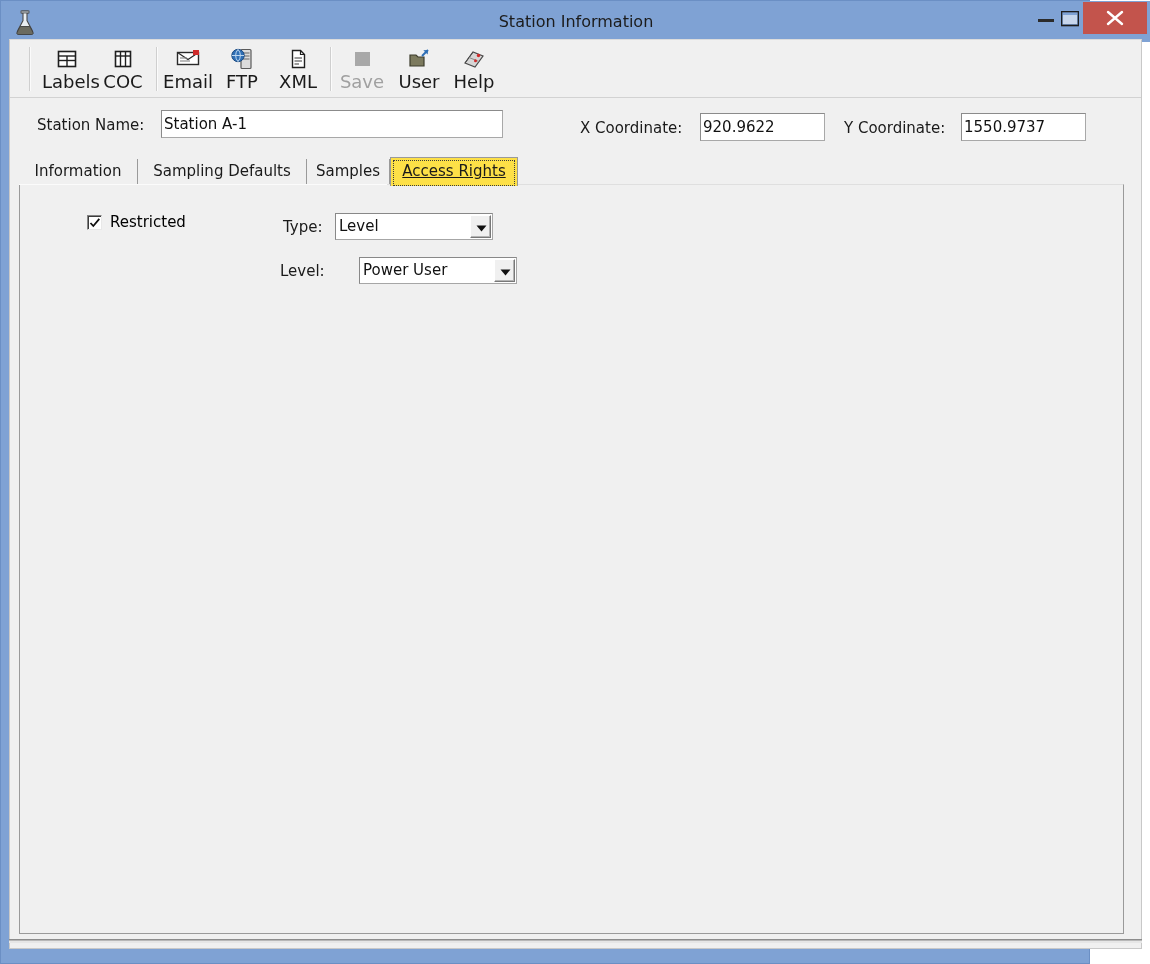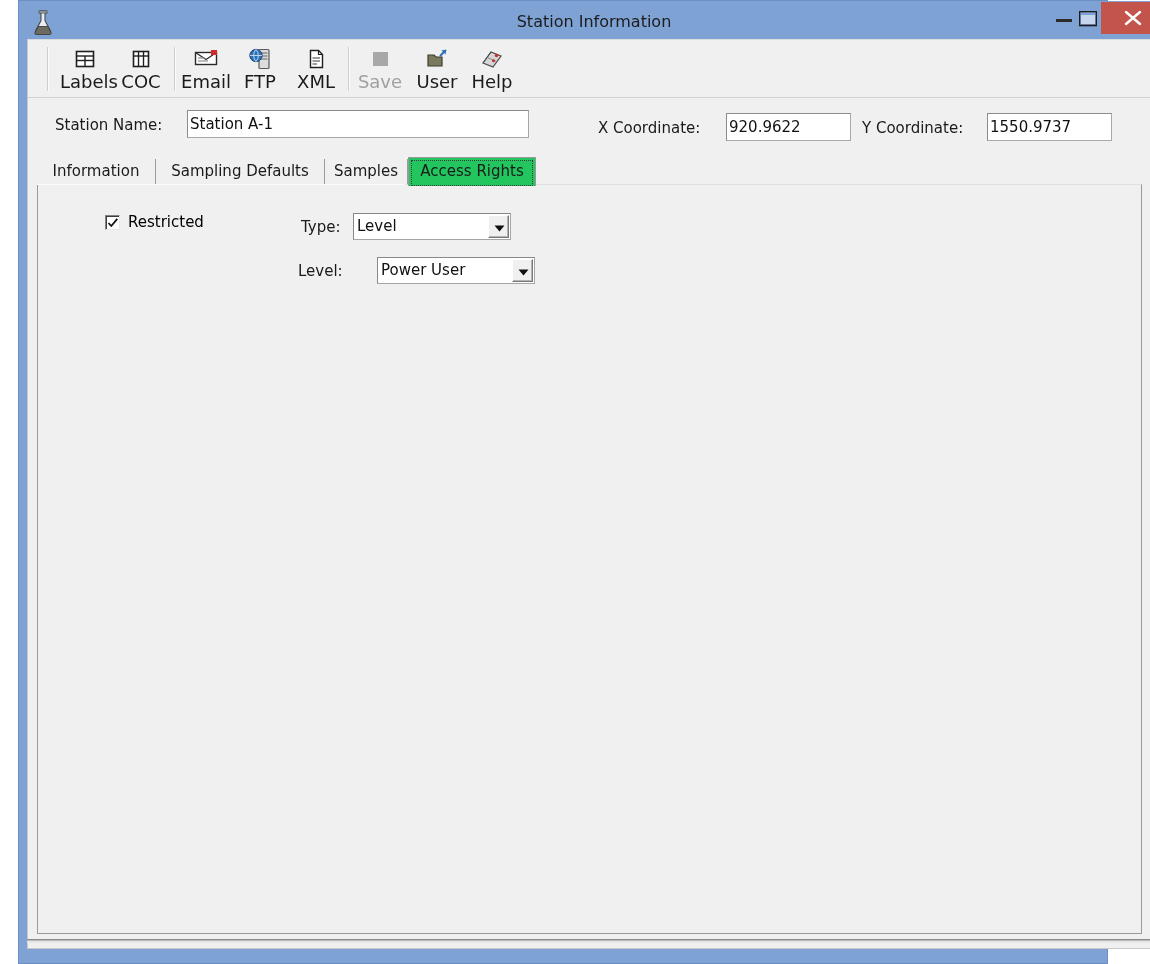--- a/index.html
+++ b/index.html
@@ -10,21 +10,21 @@
   body {
     width: 1150px;
     height: 964px;
     font-family: "DejaVu Sans", "Liberation Sans", sans-serif;
     -webkit-font-smoothing: none;
   }
 
   
   .window {
     position: absolute;
-    left: 18px; top: 0;
+    left: 0; top: 0;
     width: 1090px;
     height: 964px;
     background: #7fa2d4;
     box-sizing: border-box;
     border: 1px solid #6b8fc4;
   }
 
   
   .titlebar {
     position: absolute;
@@ -146,21 +146,20 @@
     background: #ffffff;
     border: 1px solid #a8a8a8;
     border-top-color: #8b8b8b;
     border-left-color: #8b8b8b;
     box-sizing: border-box;
     font-size: 15px;
     color: #111;
     padding: 0 2px;
     font-family: "DejaVu Sans", "Liberation Sans", sans-serif;
     outline: none;
-    margin-left: 8px;
   }
 
   
   .tabstrip {
     position: absolute;
     left: 18px;
     top: 156px;
     width: 1105px;
     height: 28px;
   }
@@ -177,24 +176,25 @@
     box-sizing: border-box;
     cursor: default;
     white-space: nowrap;
     font-family: "DejaVu Sans", "Liberation Sans", sans-serif;
   }
   .tab:first-child { }
   .tab.active {
     top: 0px;
     height: 29px;
     line-height: 27px;
-    background: #22c55e;
+    background: #fde047;
     border: 1px solid #9a9a9a;
     border-bottom: none;
     z-index: 5;
+    text-decoration: underline;
   }
   .tab.active .focusring {
     position: absolute;
     left: 2px; top: 2px; right: 2px; bottom: 0px;
     border: 1px dotted #3c3c3c;
     pointer-events: none;
   }
 
   
   .tabpage {

